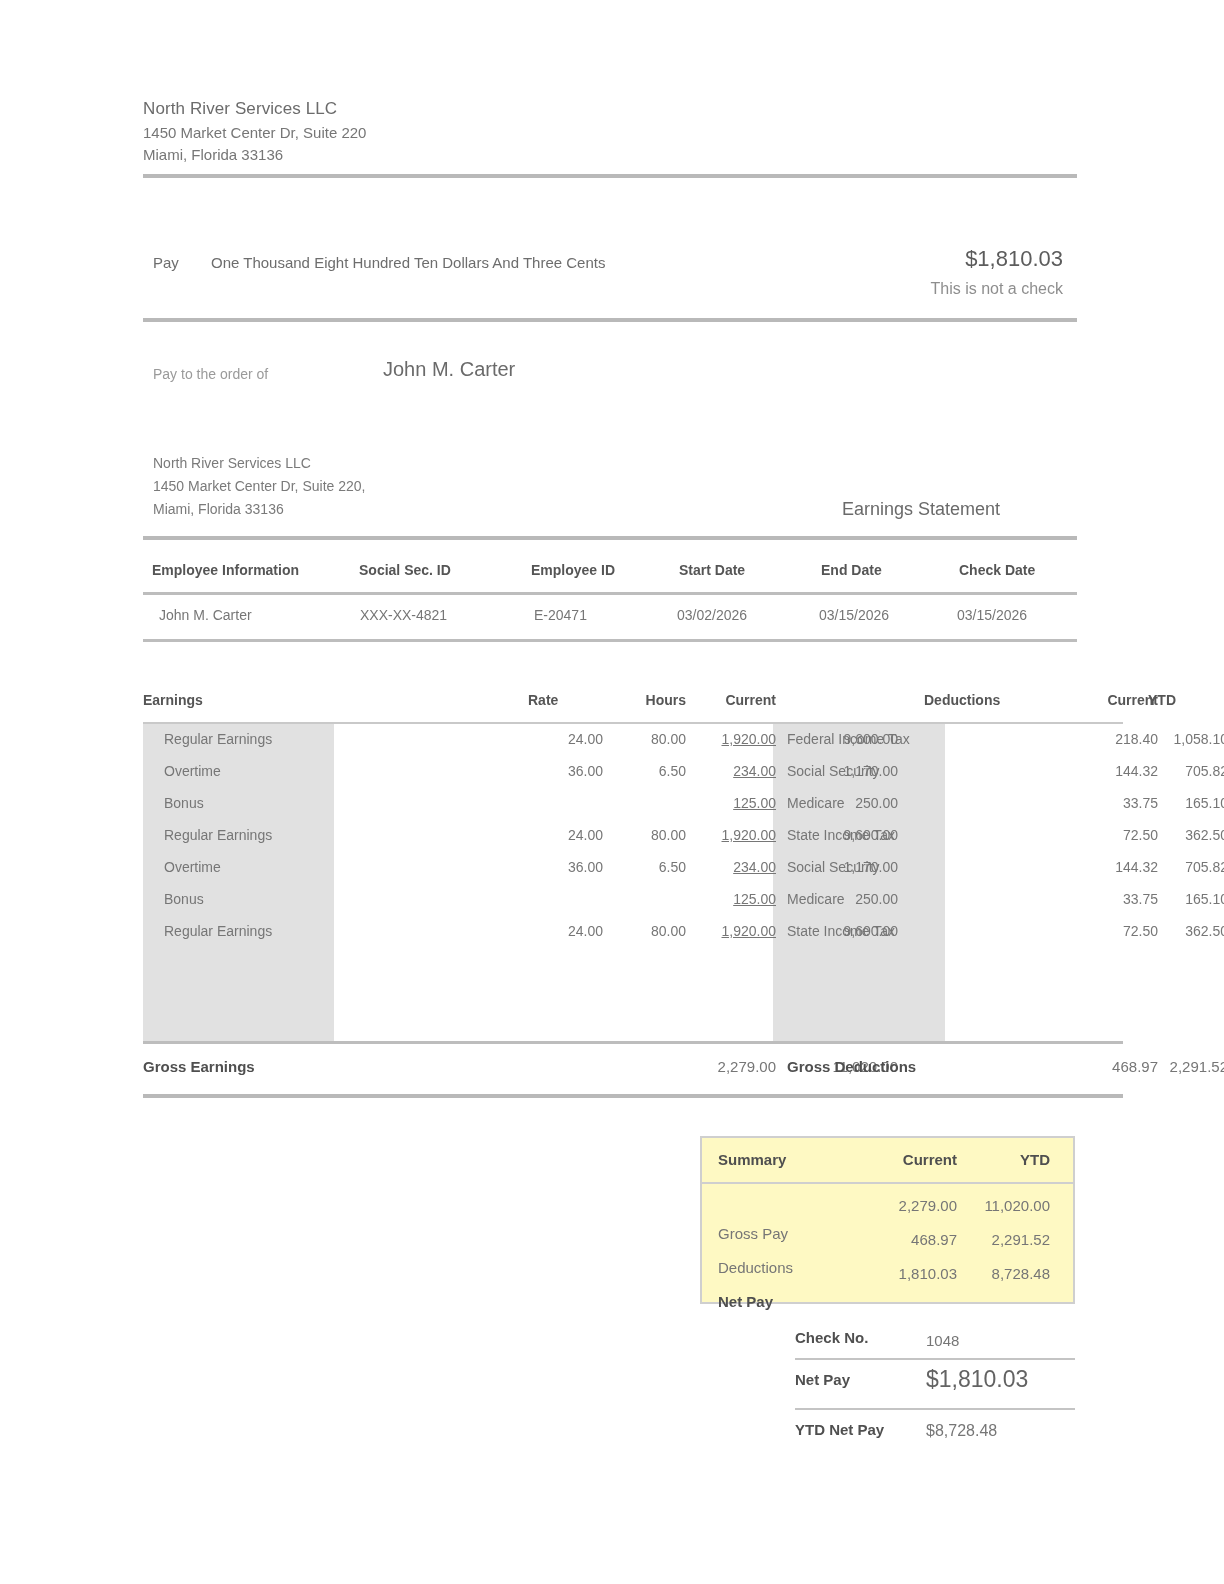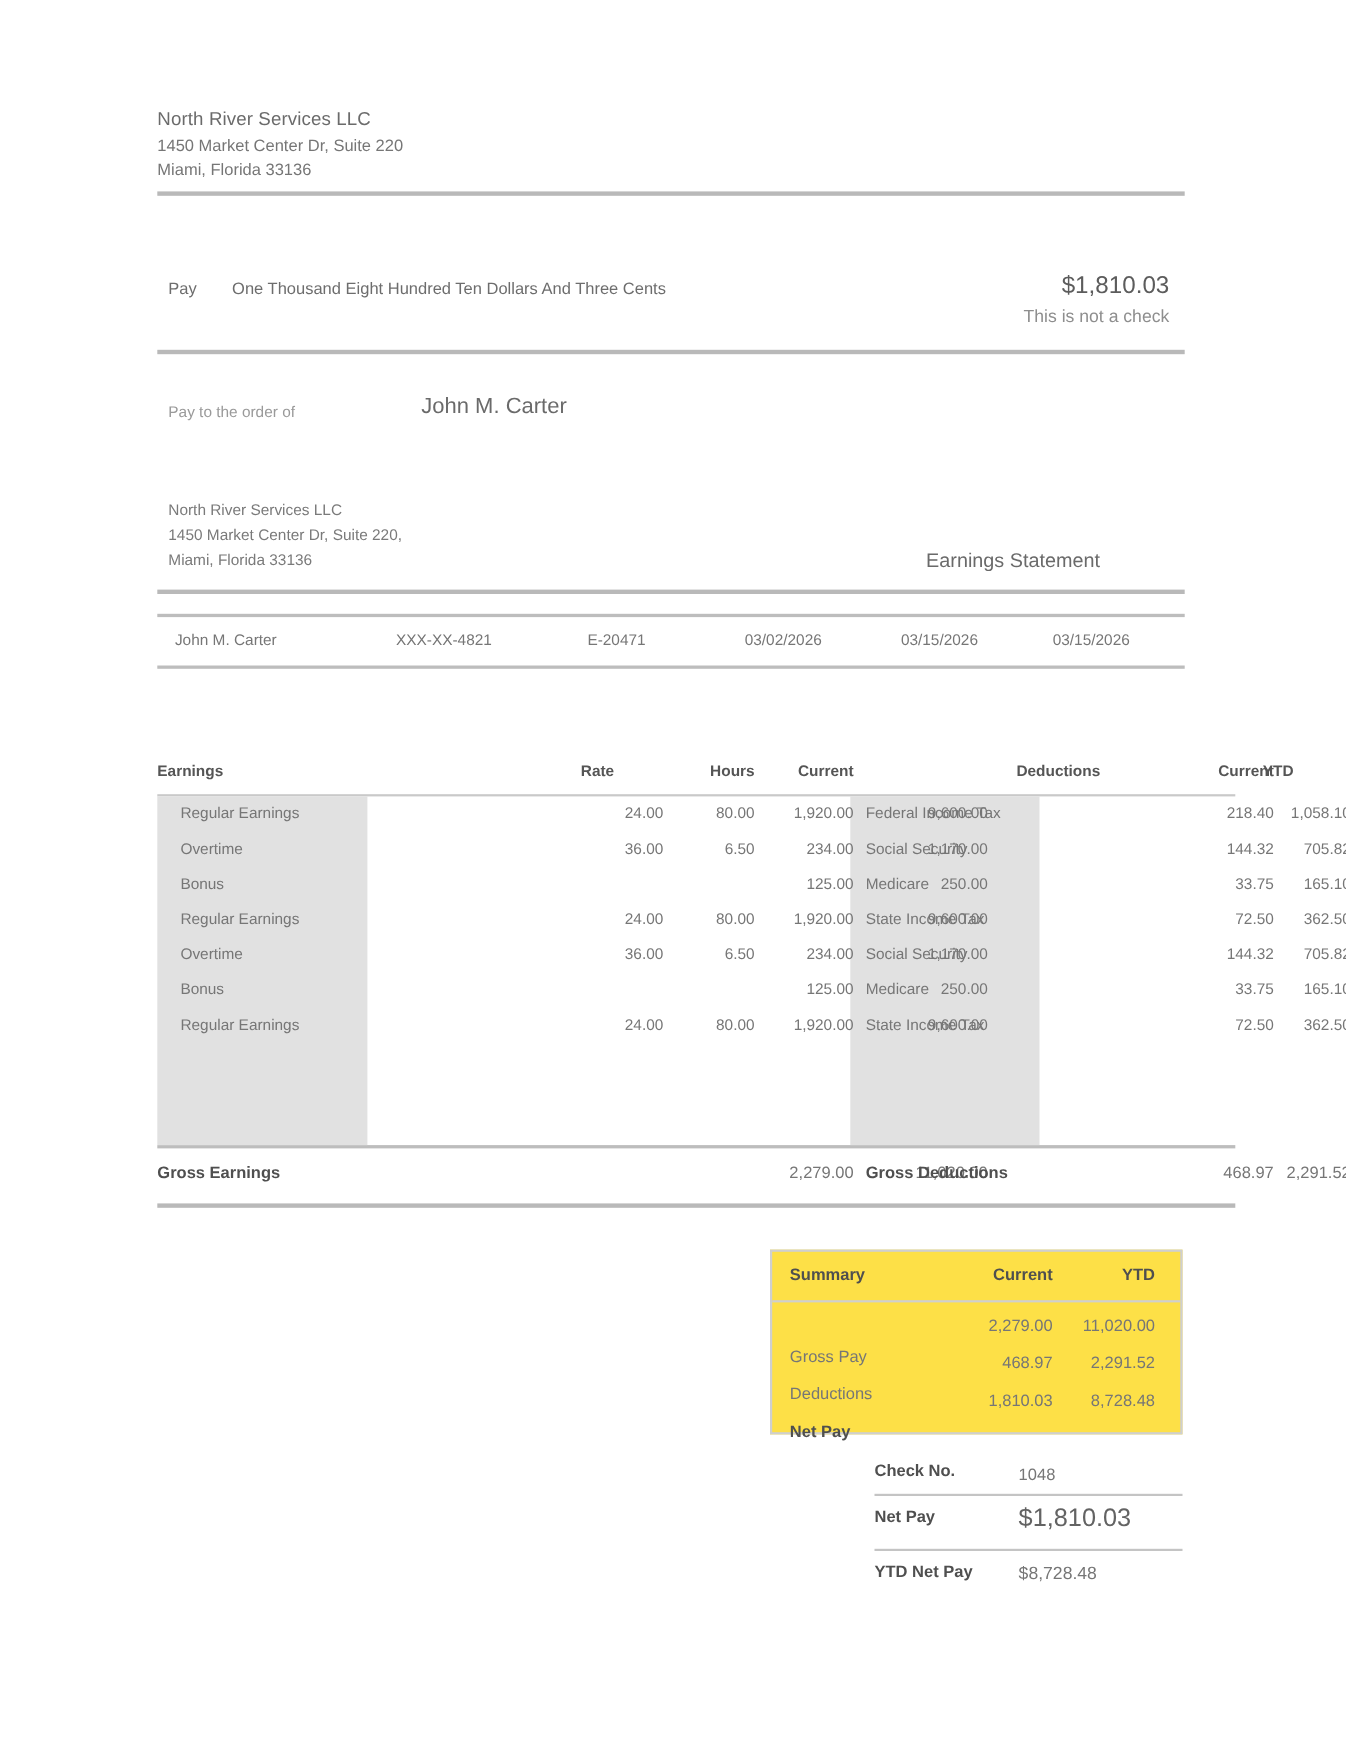--- a/index.html
+++ b/index.html
@@ -249,21 +249,21 @@
   .mt-row .td {
     position: absolute;
     font-size: 14px;
     color: #767676;
     top: 7px;
     white-space: nowrap;
   }
   .td-ename { left: 21px; }
   .td-rate    { left: 360px; width: 100px; text-align: right; }
   .td-hours   { left: 443px; width: 100px; text-align: right; }
-  .td-current { left: 518px; width: 115px; text-align: right; }
+  .td-current { left: 518px; width: 115px; text-align: right; text-decoration: underline; }
   .td-ytd     { left: 610px; width: 145px; text-align: right; }
   .td-dname   { left: 644px; }
   .td-dcurrent{ left: 875px; width: 140px; text-align: right; }
   .td-dytd    { left: 945px; width: 140px; text-align: right; }
 
   .mt-bottom-rule { margin-top: 0px; }
 
   
   .gross-row {
     position: relative;
@@ -282,21 +282,21 @@
   .gt-dcurrent { left: 875px; width: 140px; text-align: right; color: #767676; }
   .gt-dytd { left: 945px; width: 140px; text-align: right; color: #767676; }
 
   
   .summary-box {
     position: absolute;
     left: 700px;
     top: 1136px;
     width: 375px;
     border: 2px solid #cfcfcf;
-    background: #fde047;
+    background: #fef9c3;
   }
   .sum-head {
     position: relative;
     height: 46px;
     border-bottom: 2px solid #cfcfcf;
   }
   .sum-head .sh {
     position: absolute;
     font-size: 15px;
     font-weight: bold;
@@ -401,20 +401,28 @@
         <div>North River Services LLC</div>
         <div>1450 Market Center Dr, Suite 220,</div>
         <div>Miami, Florida 33136</div>
       </div>
       <div class="stmt-title">Earnings Statement</div>
     </div>
     <div class="rule-thick sep3"></div>
   </div>
 
   <div class="emp-table">
+    <div class="emp-row hdr">
+      <div class="emp-cell c-name">Employee Information</div>
+      <div class="emp-cell c-ssn">Social Sec. ID</div>
+      <div class="emp-cell c-empid">Employee ID</div>
+      <div class="emp-cell c-start">Start Date</div>
+      <div class="emp-cell c-end">End Date</div>
+      <div class="emp-cell c-check">Check Date</div>
+    </div>
     <div class="rule-med sep-emp1"></div>
     <div class="emp-row vals">
       <div class="emp-cell c-name">John M. Carter</div>
       <div class="emp-cell c-ssn">XXX-XX-4821</div>
       <div class="emp-cell c-empid">E-20471</div>
       <div class="emp-cell c-start">03/02/2026</div>
       <div class="emp-cell c-end">03/15/2026</div>
       <div class="emp-cell c-check">03/15/2026</div>
     </div>
     <div class="rule-med sep-emp2"></div>

